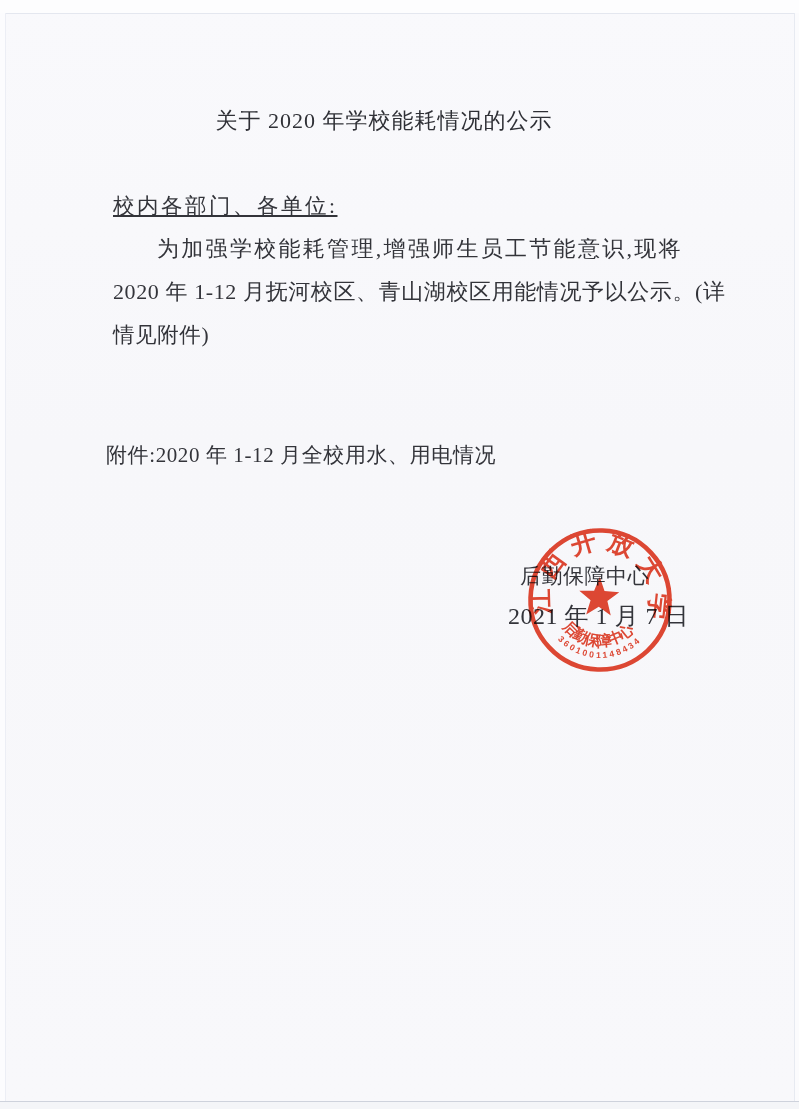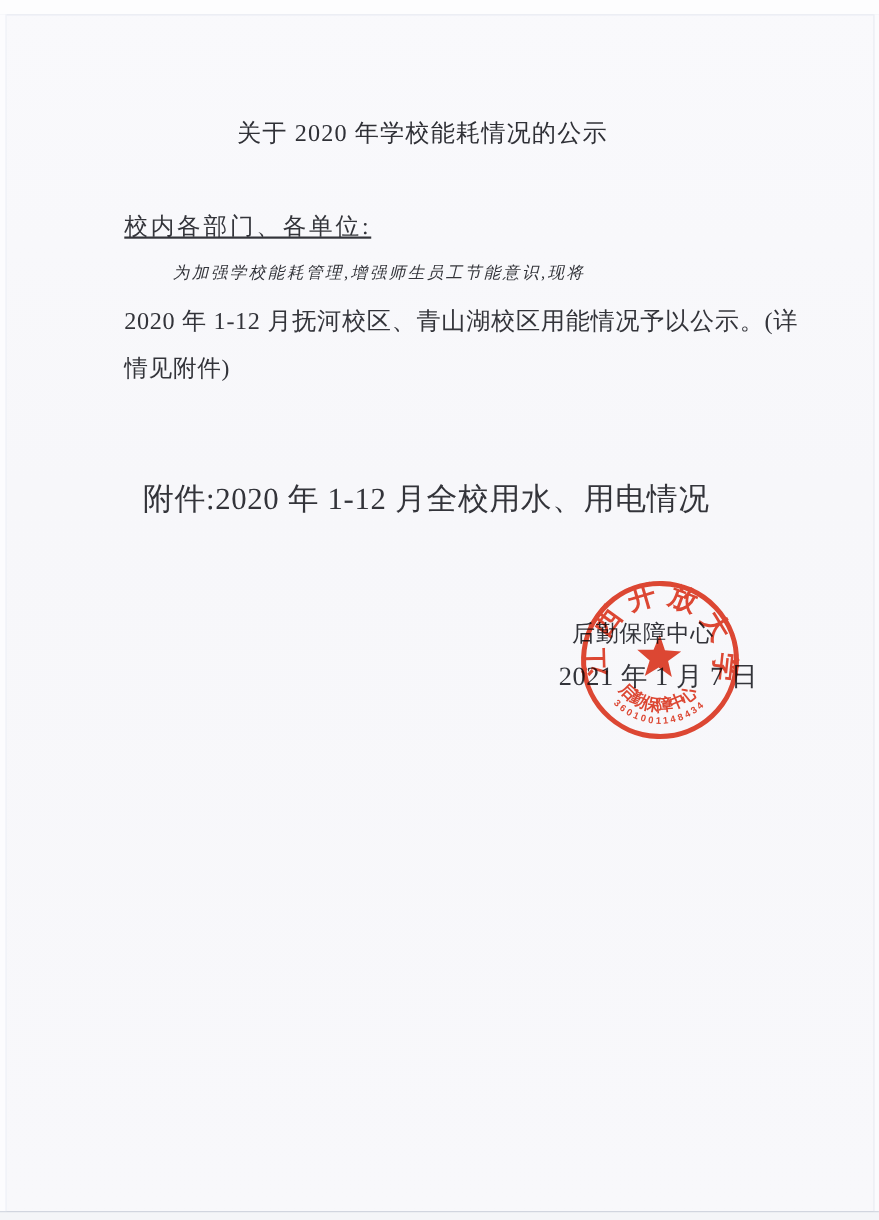--- a/index.html
+++ b/index.html
@@ -40,24 +40,24 @@
     color: #33343a;
   }
   .doc-title {
     top: 109px; left: 0; width: 768px;
     text-align: center;
     font-size: 22px;
     letter-spacing: 1px;
     color: #2f3036;
   }
   .salutation { top: 194px; left: 113px; letter-spacing: 2.5px; font-size: 21.5px; text-decoration: underline; }
-  .body-1 { top: 237px; left: 157px; letter-spacing: 2.3px; font-size: 15px; font-style: italic; }
+  .body-1 { top: 237px; left: 157px; letter-spacing: 2.3px; font-size: 22px; }
   .body-2 { top: 280px; left: 113px; letter-spacing: 0.6px; font-size: 22px; }
   .body-3 { top: 323px; left: 113px; letter-spacing: 0.6px; font-size: 21.5px; }
-  .attachment { top: 443px; left: 130px; letter-spacing: 0.6px; font-size: 28px; }
+  .attachment { top: 443px; left: 106px; letter-spacing: 0.6px; font-size: 21px; }
   .sig-name { top: 564px; left: 520px; letter-spacing: 0.5px; font-size: 21px; z-index: 1; }
   .sig-date { top: 604px; left: 508px; letter-spacing: 0.5px; font-size: 24px; z-index: 1; }
   .seal {
     position: absolute;
     left: 526px; top: 526px;
     width: 148px; height: 148px;
     z-index: 2;
     mix-blend-mode: multiply;
     opacity: 0.93;
     transform: rotate(2deg);

